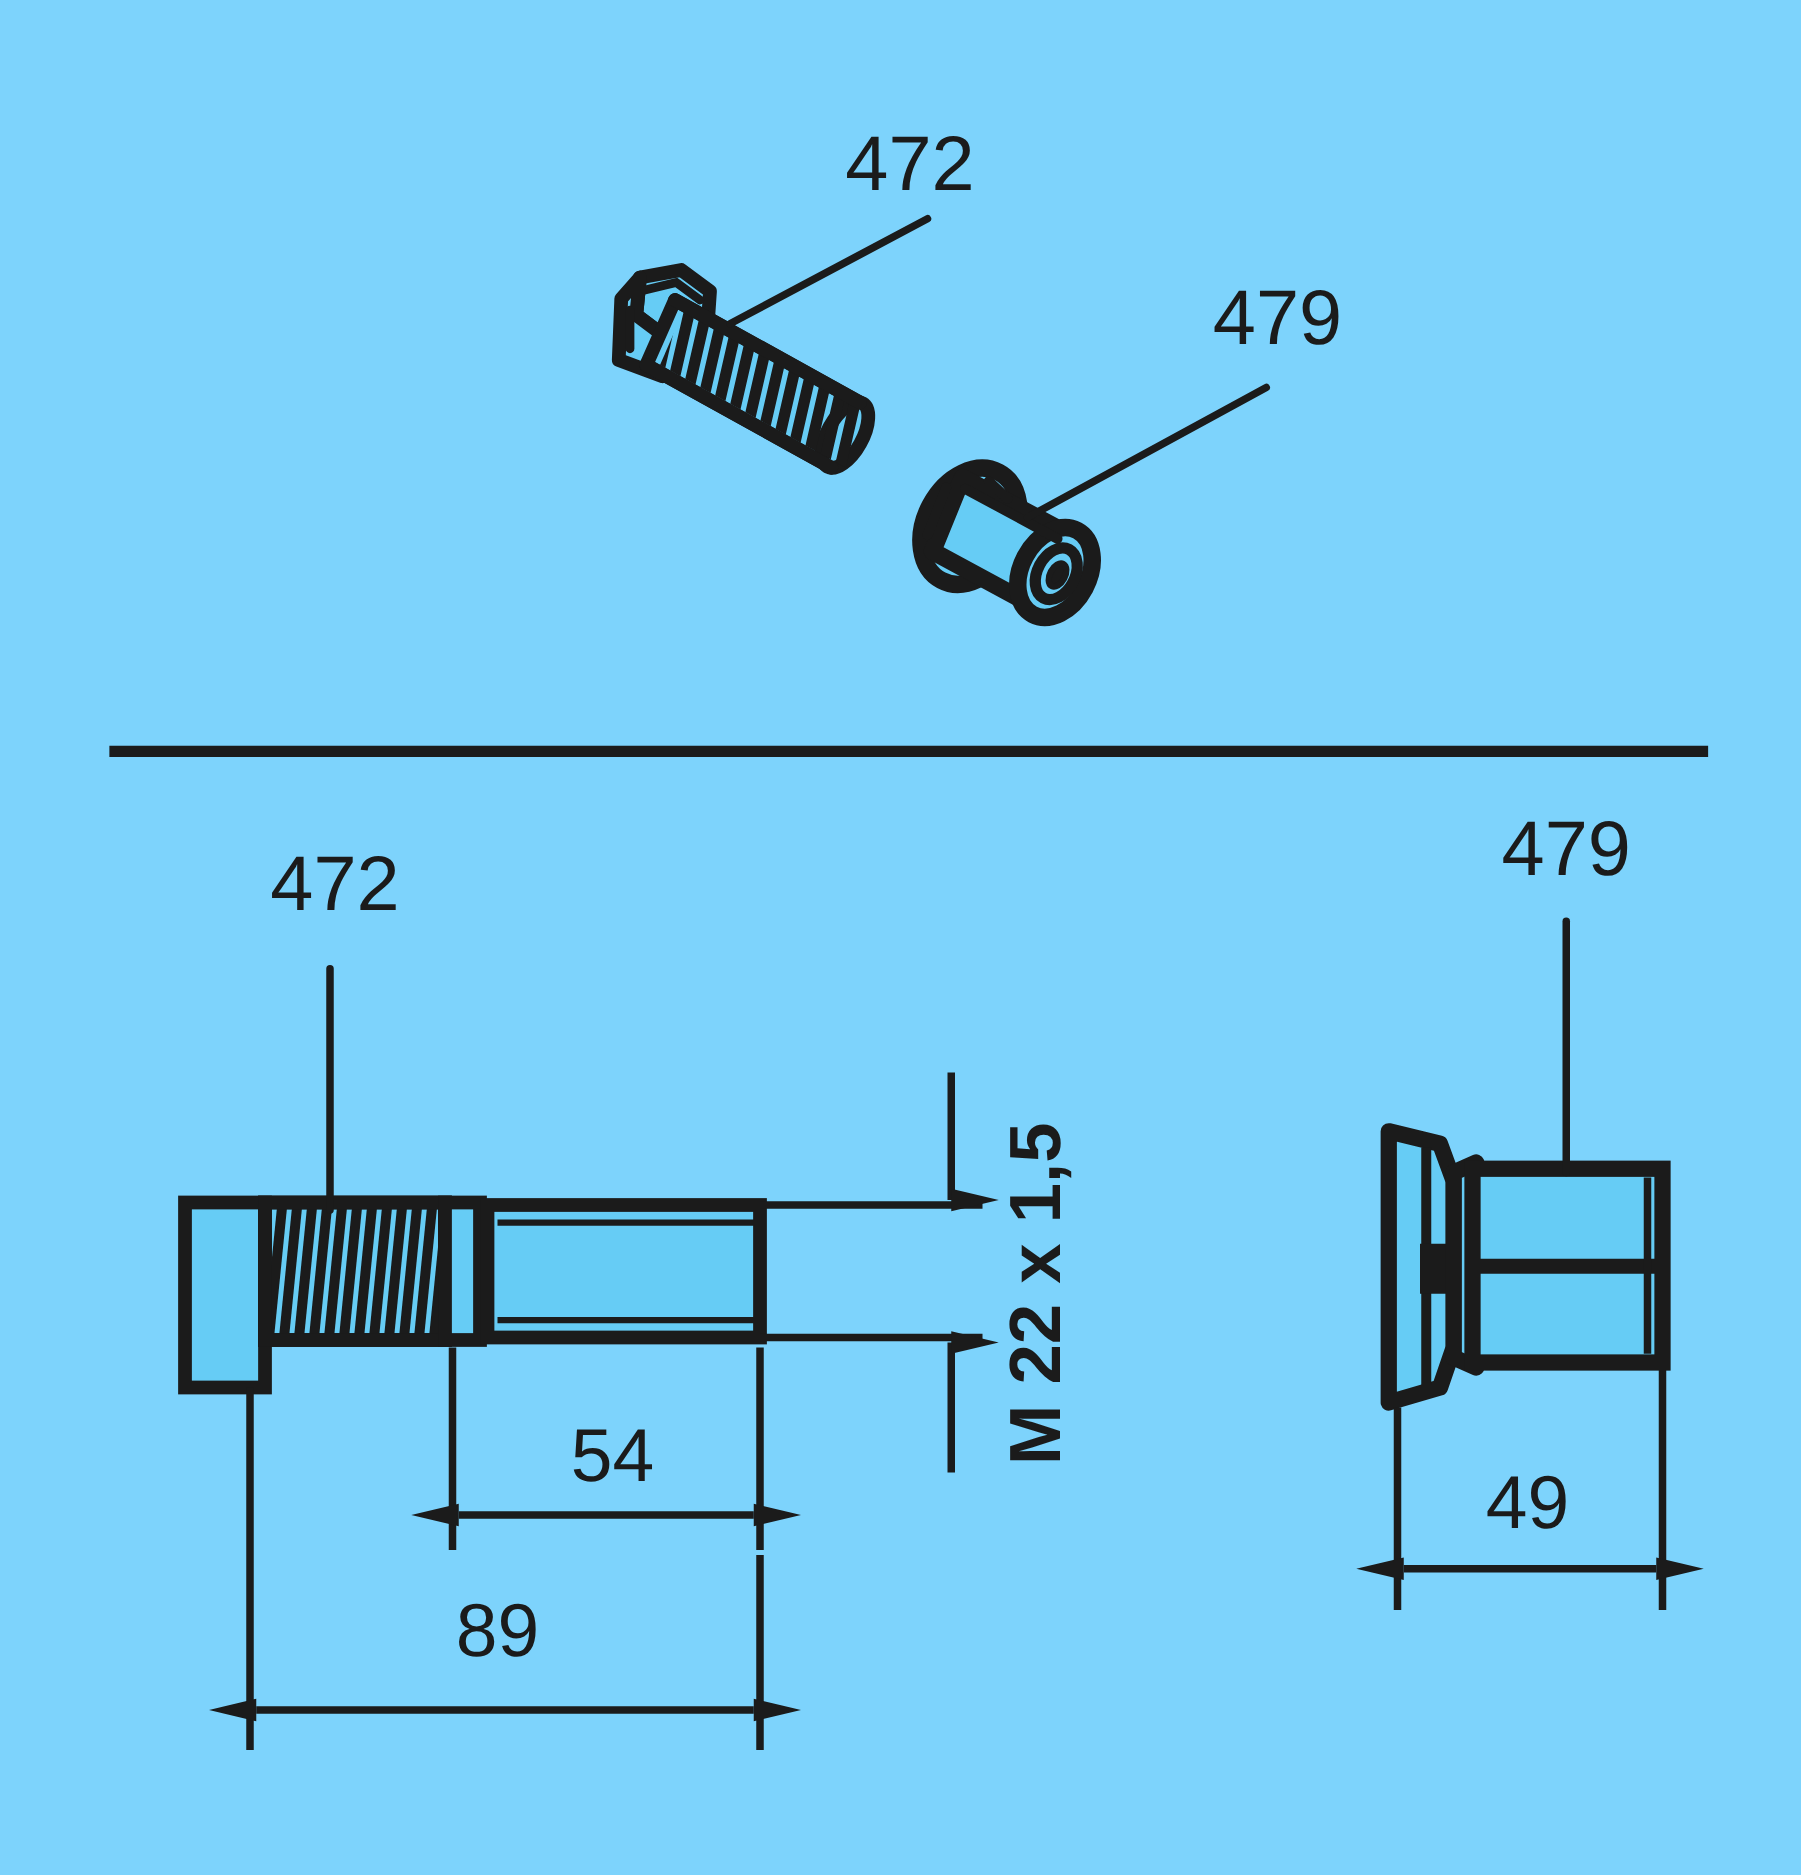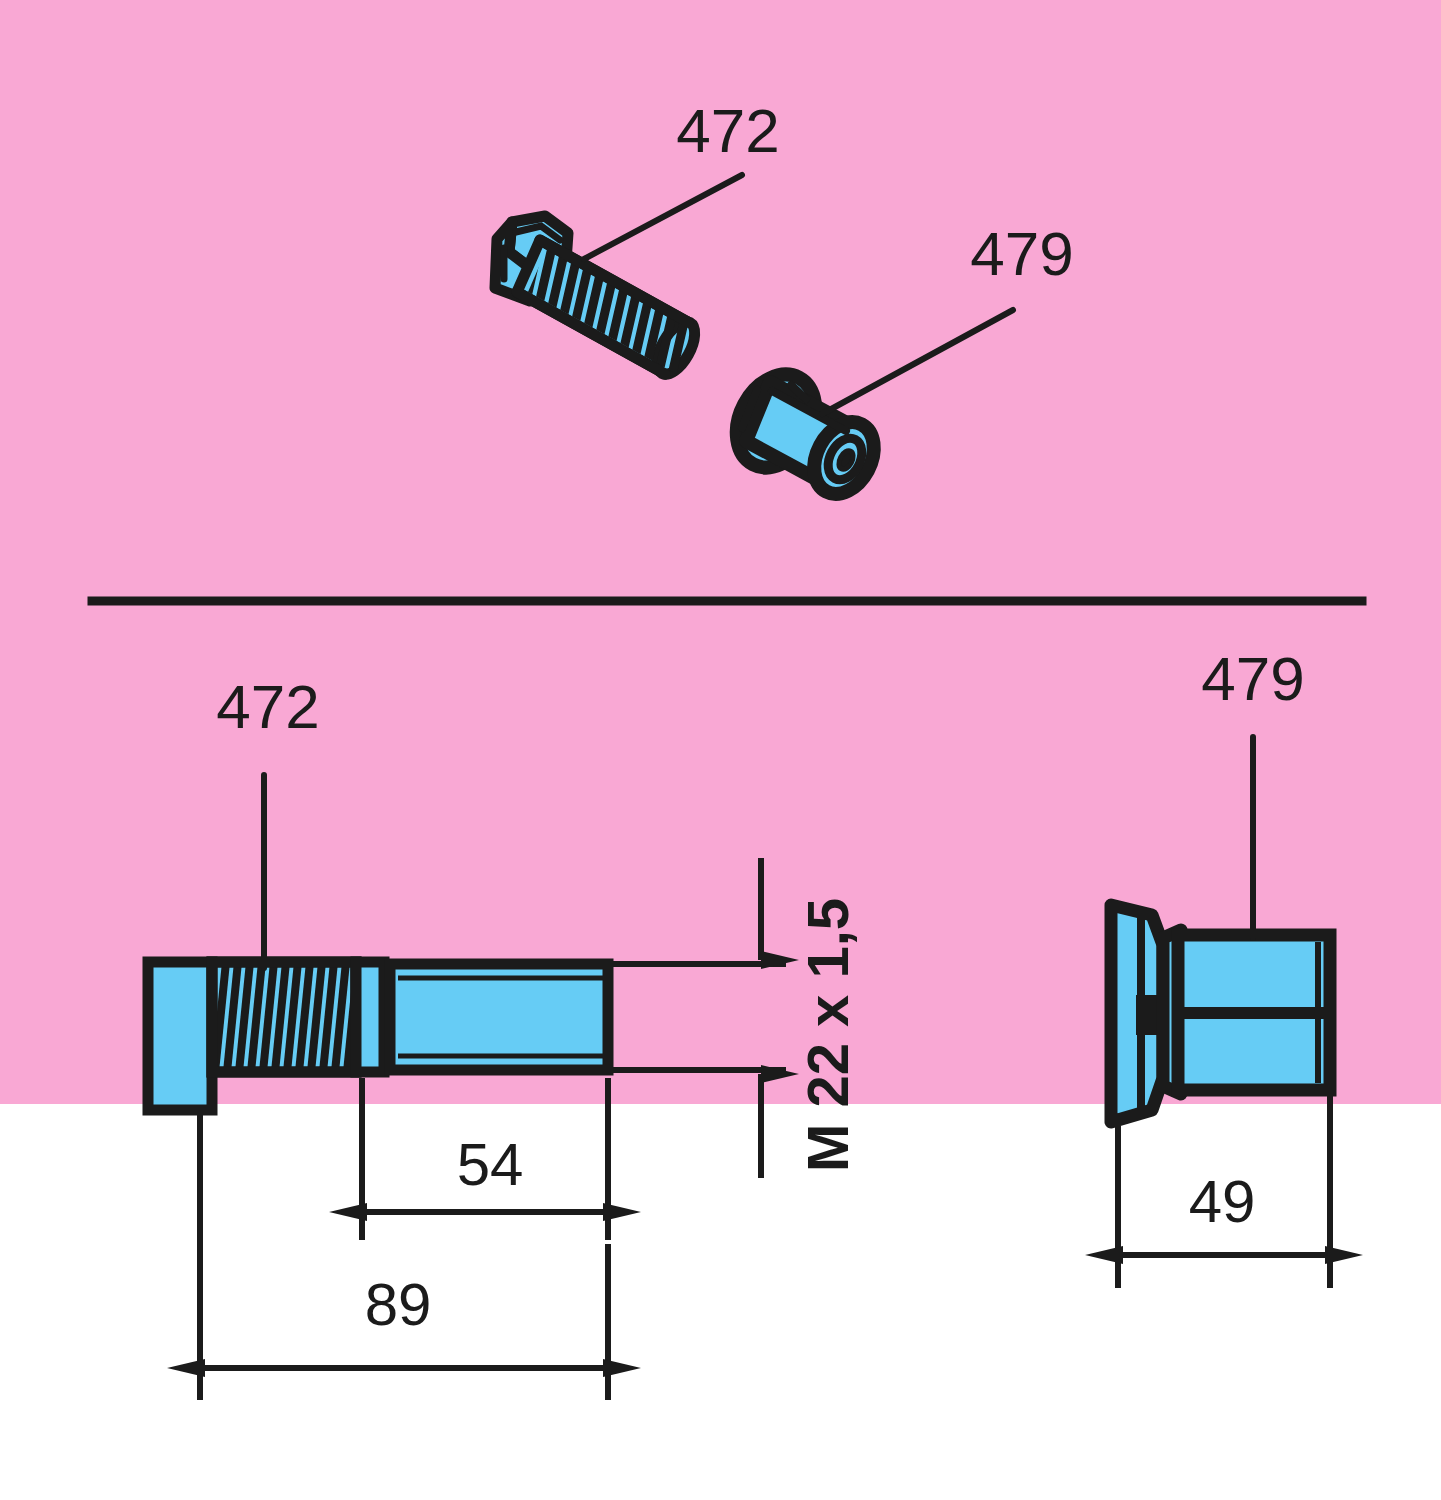--- a/index.html
+++ b/index.html
@@ -10,22 +10,22 @@
   }
   body {
     font-family: "Liberation Sans", sans-serif;
     width: 1441px;
     height: 1500px;
     overflow: hidden;
   }
   #sheet {
     position: relative;
     width: 1441px;
-    height: 1104px;
-    background: #f9a8d4;
+    height: 1500px;
+    background: #7dd3fc;
   }
   #sheet svg {
     display: block;
   }
   .lbl {
     font-family: "Liberation Sans", sans-serif;
     font-weight: 400;
     fill: #1b1b1b;
   }
   .lbl-part {

